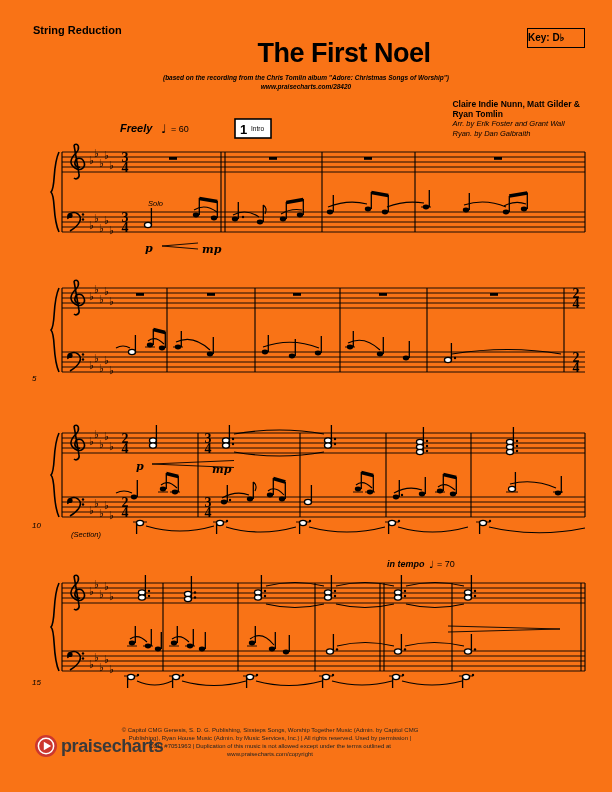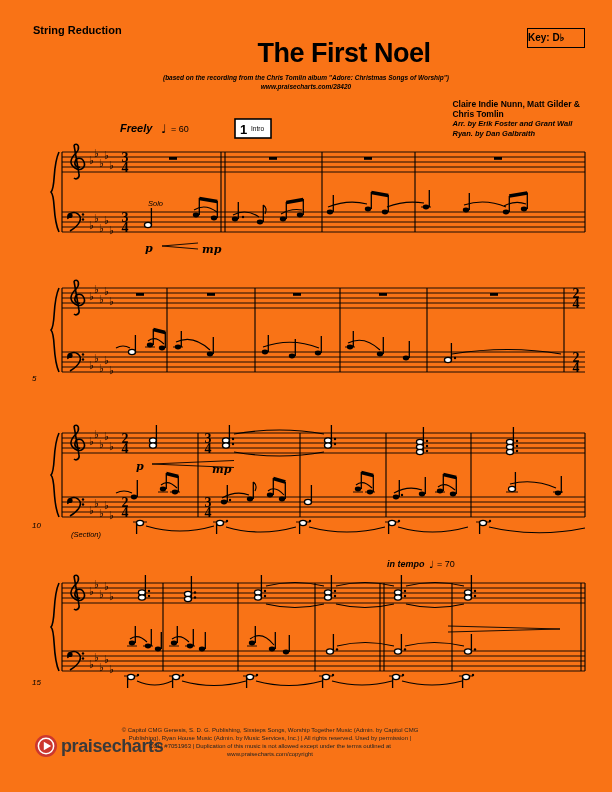--- a/index.html
+++ b/index.html
@@ -5,21 +5,21 @@
   html,body{margin:0;padding:0;background:#fff;}
   #page{position:relative;width:612px;height:792px;background:#f97316;font-family:"Liberation Sans",sans-serif;color:#000;overflow:hidden;}
   .abs{position:absolute;}
   #part-label{left:33px;top:24px;font-size:11px;font-weight:bold;}
   #key-box{left:527px;top:28px;width:56px;height:18px;border:1.6px solid #000;text-align:left;font-size:10px;font-weight:bold;line-height:18px;}
   #title{left:0;top:38px;width:612px;text-align:center;font-size:27px;font-weight:bold;letter-spacing:-0.5px;margin-left:38px;}
   #subtitle{left:0;top:74px;width:612px;text-align:center;font-size:6.5px;font-style:italic;font-weight:bold;}
   #url{left:0;top:83px;width:612px;text-align:center;font-size:6.5px;font-style:italic;font-weight:bold;}
   #credits{right:32px;top:100px;text-align:left;line-height:9.5px;}
   .writer{font-size:8.5px;font-weight:bold;}
-  .arr{font-size:7.5px;font-style:italic;font-weight:bold;}
+  .arr{font-size:7.5px;font-style:italic;}
   svg{position:absolute;overflow:visible;}
   .s{stroke:#000;stroke-width:0.9;}
   .st{stroke:#000;stroke-width:1.3;}
   .bl{stroke:#000;stroke-width:1.1;}
   .bm{stroke:#000;stroke-width:3.4;}
   .sl{fill:none;stroke:#000;stroke-width:1.1;}
   .clf{fill:none;stroke:#000;stroke-width:1.6;}
   .no{fill:#fff;stroke:#000;stroke-width:1.4;}
   .nf{fill:#000;}
   .re{fill:#000;}
@@ -43,21 +43,21 @@
 
 <div id="page">
 
   <div class="abs" id="part-label">String Reduction</div>
   <div class="abs" id="key-box">Key: D♭</div>
   <div class="abs" id="title">The First Noel</div>
   <div class="abs" id="subtitle">(based on the recording from the Chris Tomlin album "Adore: Christmas Songs of Worship")</div>
   <div class="abs" id="url">www.praisecharts.com/28420</div>
   <div class="abs" id="credits">
     <div class="writer">Claire Indie Nunn, Matt Gilder &amp;</div>
-    <div class="writer">Chris Tomlin</div>
+    <div class="writer">Ryan Tomlin</div>
     <div class="arr">Arr. by Erik Foster and Grant Wall</div>
     <div class="arr">Ryan. by Dan Galbraith</div>
   </div>
 
   <svg style="left:28px;top:115px" width="580" height="152">
     <text class="tempo" x="92" y="17">Freely</text>
     <text class="mus" x="133" y="18">♩</text>
     <text class="eq" x="143" y="17">= 60</text>
     <g>
       <rect x="207" y="4" width="36" height="19" fill="#fff" stroke="#000" stroke-width="1.6"></rect>

